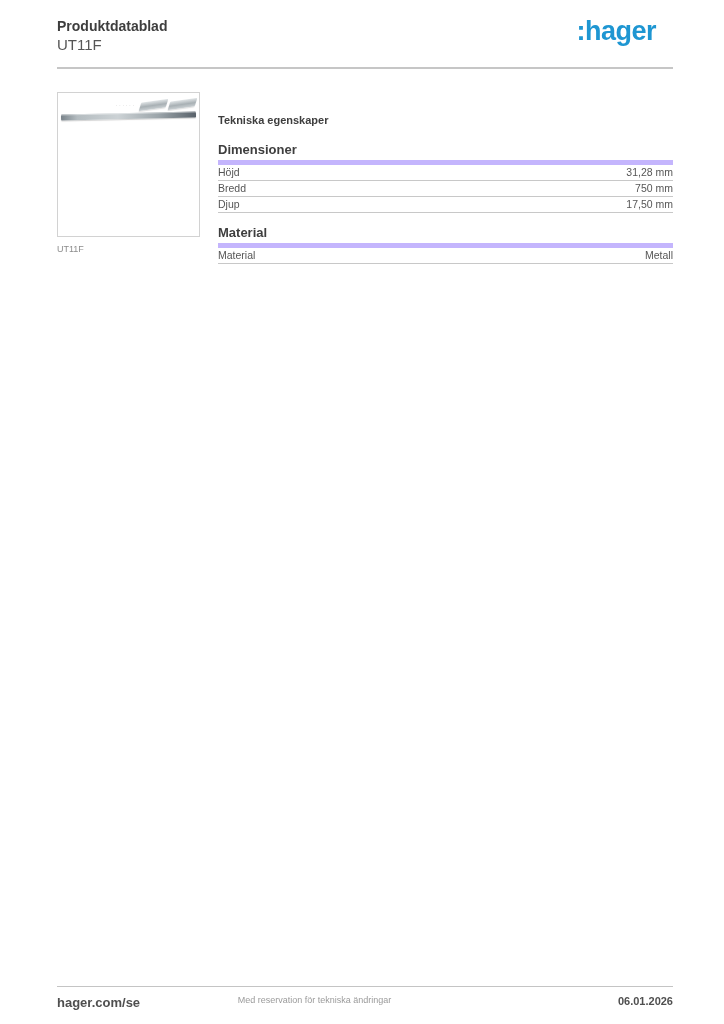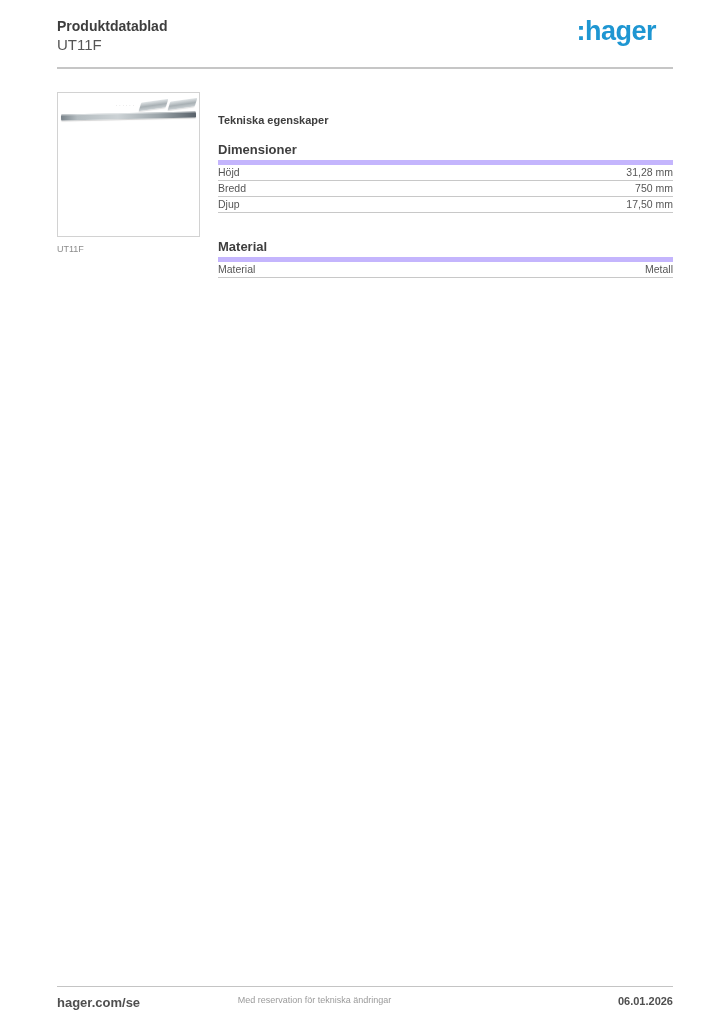--- a/index.html
+++ b/index.html
@@ -93,21 +93,21 @@
     background: linear-gradient(90deg, #79838a 0%, #b4bcc0 12%, #ccd2d5 42%, #9ca5aa 72%, #59626a 100%);
     box-shadow: inset 0 1px 0 rgba(255,255,255,0.45), 0 1px 1px rgba(0,0,0,0.18);
     transform: rotate(-1.2deg);
   }
   .caption { margin-top: 7px; font-size: 9px; color: #8c8c8c; }
 
   
   .specs { position: absolute; left: 218px; top: 90px; width: 455px; }
   .product-title { font-size: 11px; font-weight: bold; color: #3e3e3e; line-height: 1.2; }
   .specs-heading { font-size: 11px; font-weight: bold; color: #3e3e3e; margin-top: 24px; }
-  .section { margin-top: 25px; }
+  .section { margin-top: 11px; }
   .section.first { margin-top: 15px; }
   .sec-title {
     font-size: 13px;
     font-weight: bold;
     color: #3e3e3e;
     padding: 1px 0 3px 0;
     border-bottom: 5px solid #c4b5fd;
   }
   .row {
     display: flex;

